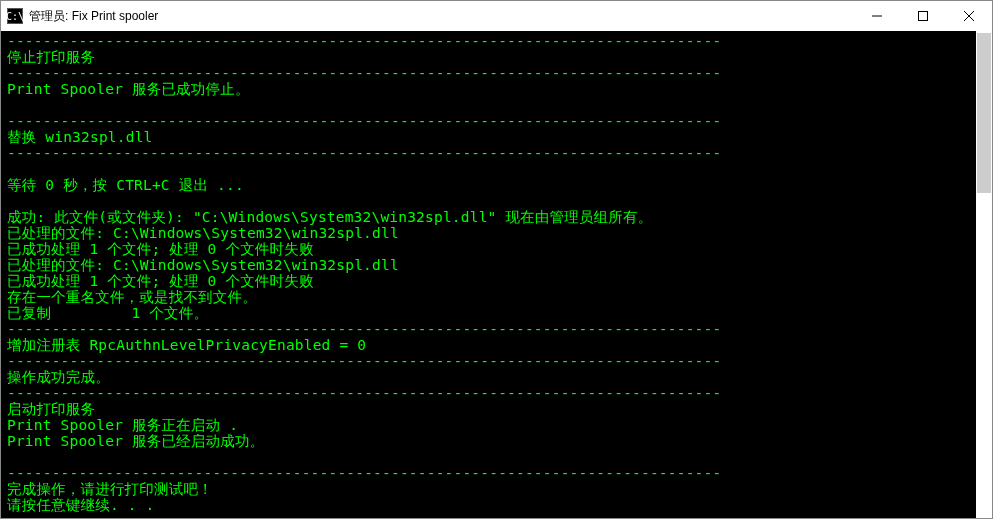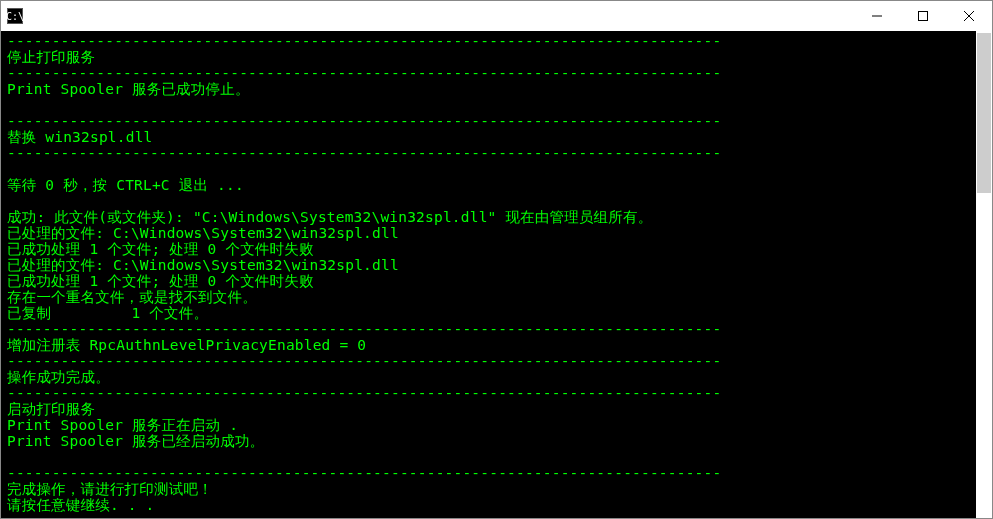--- a/index.html
+++ b/index.html
@@ -83,20 +83,21 @@
       height: 160px;
       background: #cdcdcd;
     }
   </style>
 </head>
 <body>
 
 <div class="window">
   <div class="titlebar">
     <div class="titlebar-icon">C:\</div>
+    <div class="titlebar-title">管理员: Fix Print spooler</div>
     <div class="titlebar-spacer"></div>
     <div class="titlebar-controls">
       <div class="titlebar-btn">
         <svg width="10" height="10" viewBox="0 0 10 10">
             <line x1="0" y1="5" x2="10" y2="5" stroke="#000" stroke-width="1"></line>
           </svg>
       </div>
       <div class="titlebar-btn">
         <svg width="10" height="10" viewBox="0 0 10 10">
             <rect x="0.5" y="0.5" width="9" height="9" fill="none" stroke="#000" stroke-width="1"></rect>

